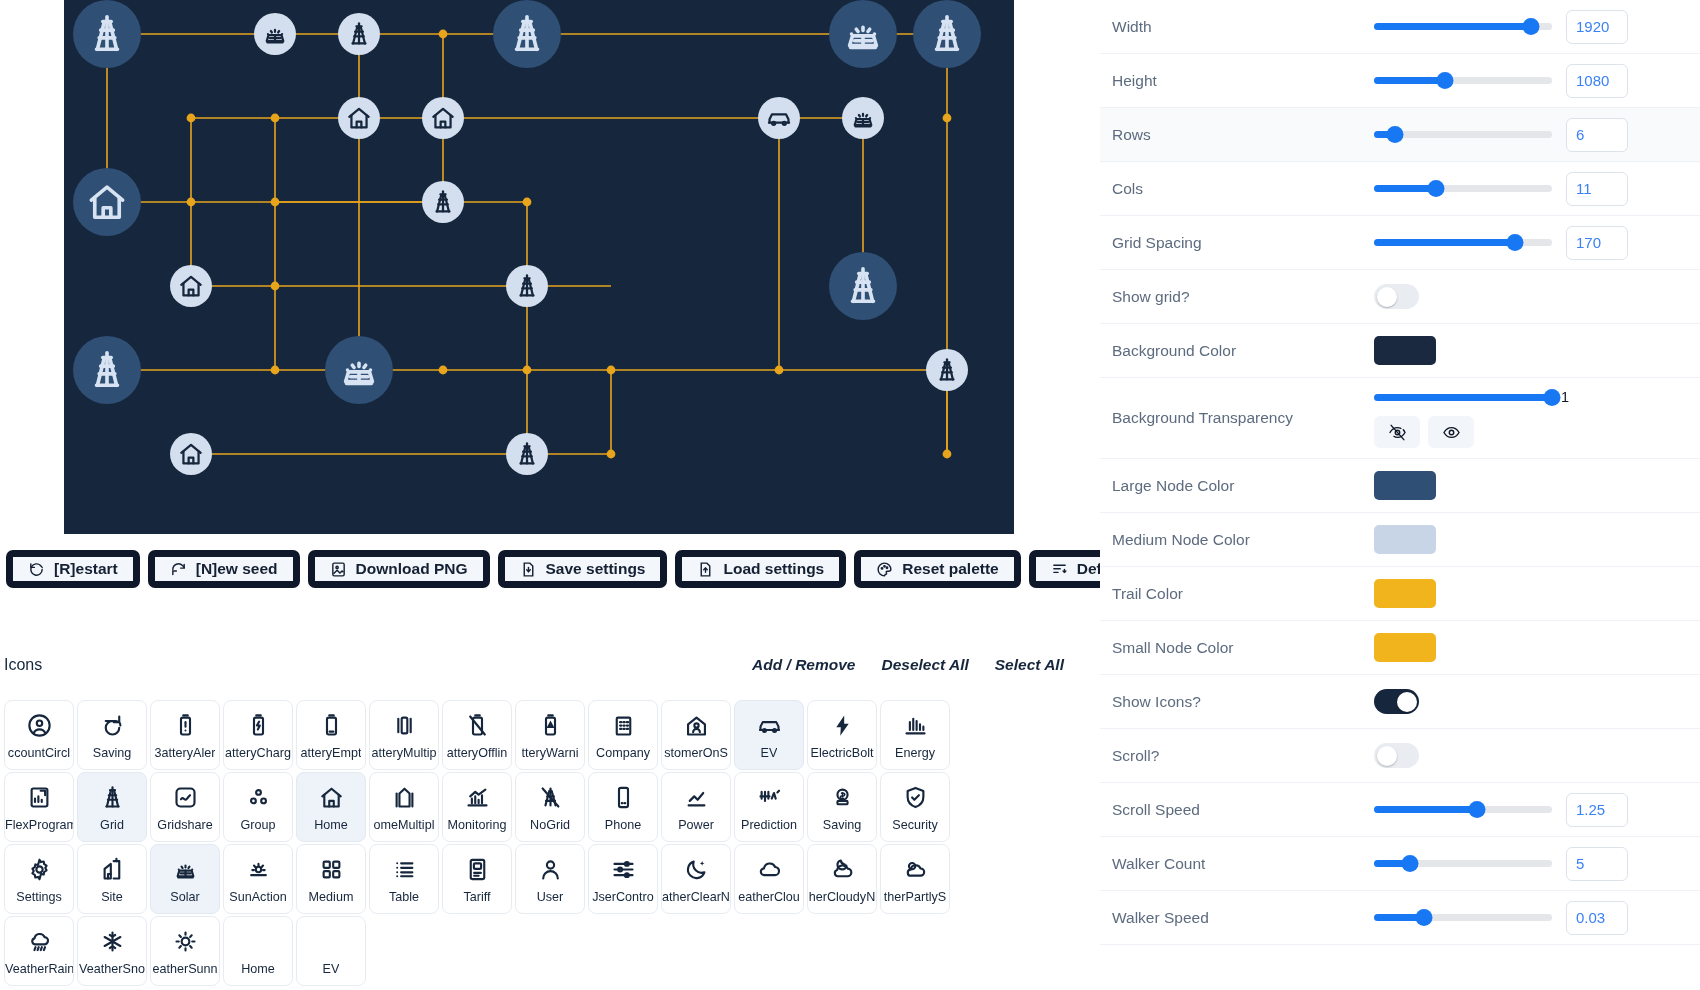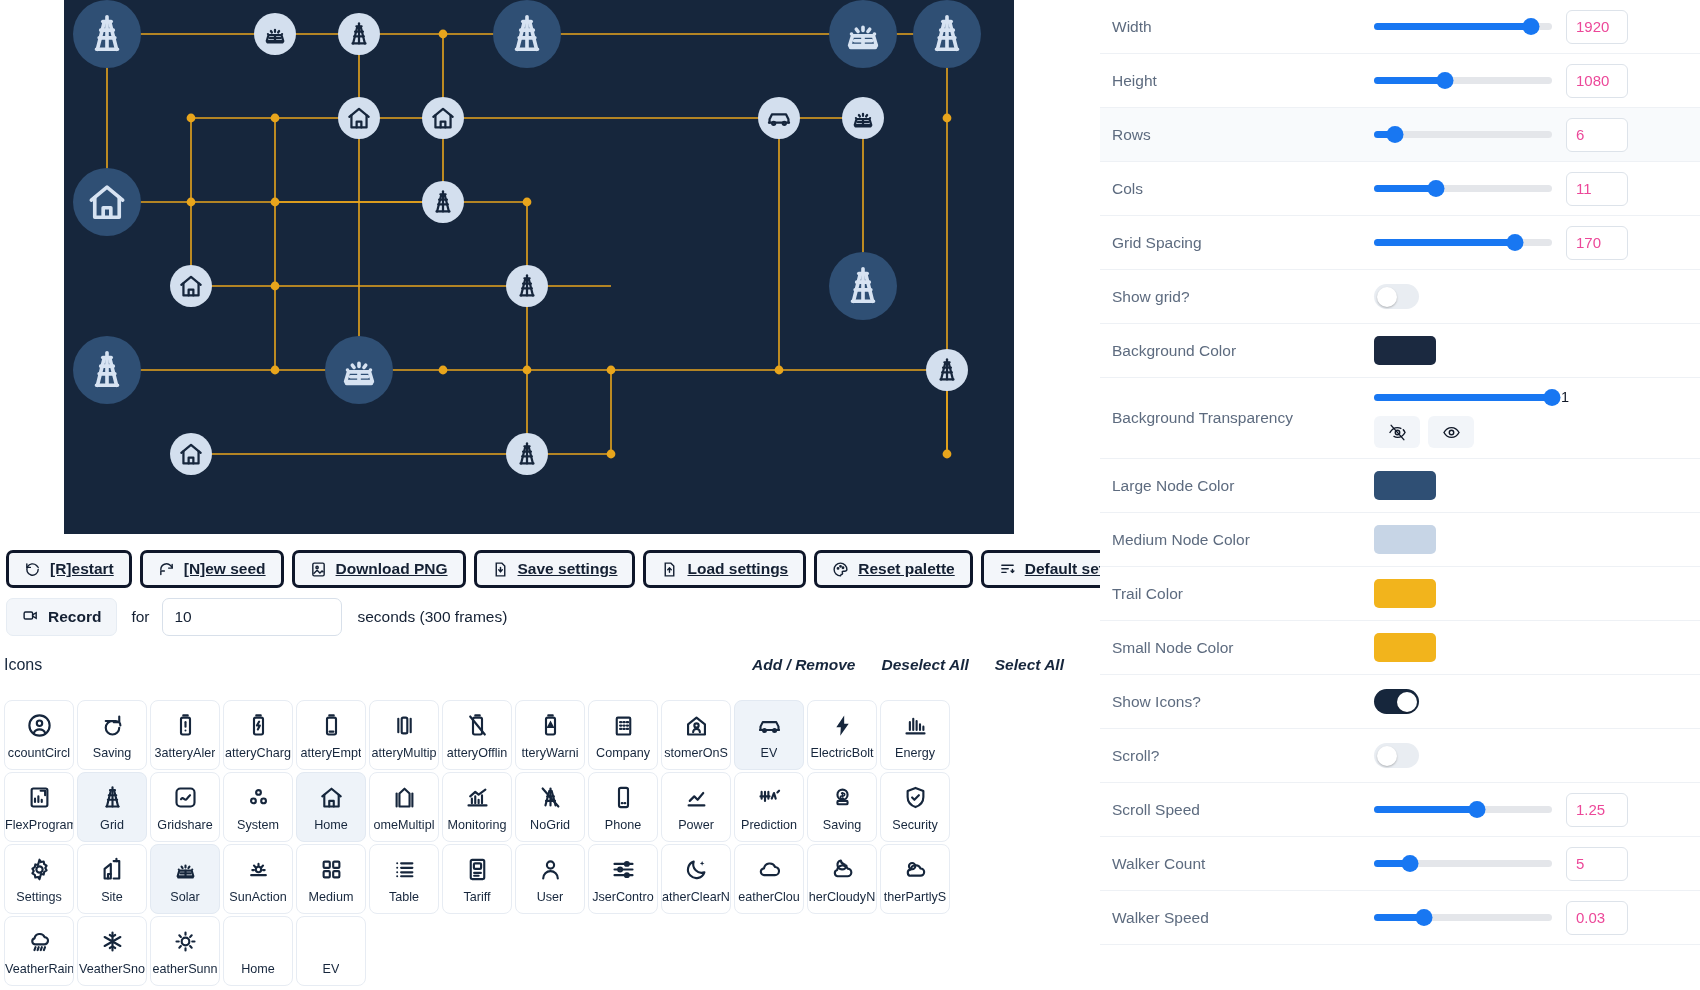--- a/index.html
+++ b/index.html
@@ -24,23 +24,23 @@
   .canvas-svg { display:block; width: 950px; height: 542px; }
 
   
   .toolbar {
     position: absolute; left: 6px; top: 550px;
     display: flex; gap: 8px; align-items: center;
   }
   .tb-btn {
     display: inline-flex; align-items: center; gap: 9px;
     height: 38px; padding: 0 15px;
-    background: #f3f6fa; border: 3px solid #0f172a; border-radius: 7px;
+    background: #f3f6fa; border: 7px solid #0f172a; border-radius: 7px;
     color: #142033; font-size: 15.5px; font-weight: 600;
-    cursor: pointer; white-space: nowrap; text-decoration: underline;
+    cursor: pointer; white-space: nowrap;
   }
   .tb-btn svg { display:block; }
 
   .toolbar2 {
     position: absolute; left: 6px; top: 598px;
     display: flex; gap: 8px; align-items: center;
   }
   .rec-btn {
     display: inline-flex; align-items:center; gap: 9px;
     height: 38px; padding: 0 15px;
@@ -117,21 +117,21 @@
   .slider .fill {
     position:absolute; left:0; height: 7px; background:#1877f2; border-radius:4px;
   }
   .slider .knob {
     position:absolute; width: 17px; height: 17px; border-radius: 50%;
     background:#1877f2; transform: translateX(-8.5px);
   }
   .numbox {
     width: 62px; height: 34px; border:1px solid #dde3ea; border-radius:6px;
     display:flex; align-items:center; padding: 0 9px;
-    font-size: 15px; color:#ec4899; background:#fff;
+    font-size: 15px; color:#3b82f6; background:#fff;
   }
 
   .toggle {
     width: 45px; height: 25px; border-radius: 13px;
     background:#e9edf2; position:relative; cursor:pointer;
   }
   .toggle .dot {
     position:absolute; top: 2.5px; left: 2.5px;
     width: 20px; height: 20px; border-radius:50%;
     background:#fff; box-shadow: 0 1px 2px rgba(0,0,0,.25);
@@ -457,34 +457,20 @@
               <path d="M4 11h9"></path>
               <path d="M4 16h6"></path>
               <path d="M19 12v4"></path>
               <path d="M17 14l2 2 2-2"></path>
             </svg>
         </span>
         <span>Default settings</span>
       </button>
     </div>
 
-    <div class="toolbar2">
-      <button class="rec-btn">
-        <span>
-          <svg width="17" height="17" viewBox="0 0 24 24" fill="none" stroke="#142033" stroke-width="2">
-              <rect x="3" y="7" width="12" height="10" rx="2"></rect>
-              <path d="M15 11l5-3v8l-5-3z"></path>
-            </svg>
-        </span>
-        <span>Record</span>
-      </button>
-      <span class="for-lbl">for</span>
-      <input class="secs-input" value="10" style="">
-      <span class="secs-lbl">seconds (300 frames)</span>
-    </div>
 
     <div class="icons-hdr">
       <span class="icons-title">Icons</span>
       <span class="icons-actions">
         <span>Add / Remove</span>
         <span>Deselect All</span>
         <span>Select All</span>
       </span>
     </div>
 
@@ -648,21 +634,21 @@
           <span class="cap">Gridshare</span>
         </div>
         <div class="icon-tile">
           <span class="gl">
             <svg width="27" height="27" viewBox="0 0 24 24">
               <circle cx="12" cy="7.5" r="2.1" fill="none" stroke="#16263c" stroke-width="1.9" stroke-linecap="round" stroke-linejoin="round"></circle>
               <circle cx="7.5" cy="15" r="2.1" fill="none" stroke="#16263c" stroke-width="1.9" stroke-linecap="round" stroke-linejoin="round"></circle>
               <circle cx="16.5" cy="15" r="2.1" fill="none" stroke="#16263c" stroke-width="1.9" stroke-linecap="round" stroke-linejoin="round"></circle>
             </svg>
           </span>
-          <span class="cap">System</span>
+          <span class="cap">Group</span>
         </div>
         <div class="icon-tile sel">
           <span class="gl">
             <svg width="27" height="27" viewBox="0 0 24 24">
               <path d="M3.8 11L12 4.2 20.2 11" fill="none" stroke="#16263c" stroke-width="1.9" stroke-linecap="round" stroke-linejoin="round"></path>
               <path d="M5.6 9.7V20h12.8V9.7" fill="none" stroke="#16263c" stroke-width="1.9" stroke-linecap="round" stroke-linejoin="round"></path>
               <path d="M10 20v-5h4v5" fill="none" stroke="#16263c" stroke-width="1.9" stroke-linecap="round" stroke-linejoin="round"></path>
             </svg>
           </span>
           <span class="cap">Home</span>

